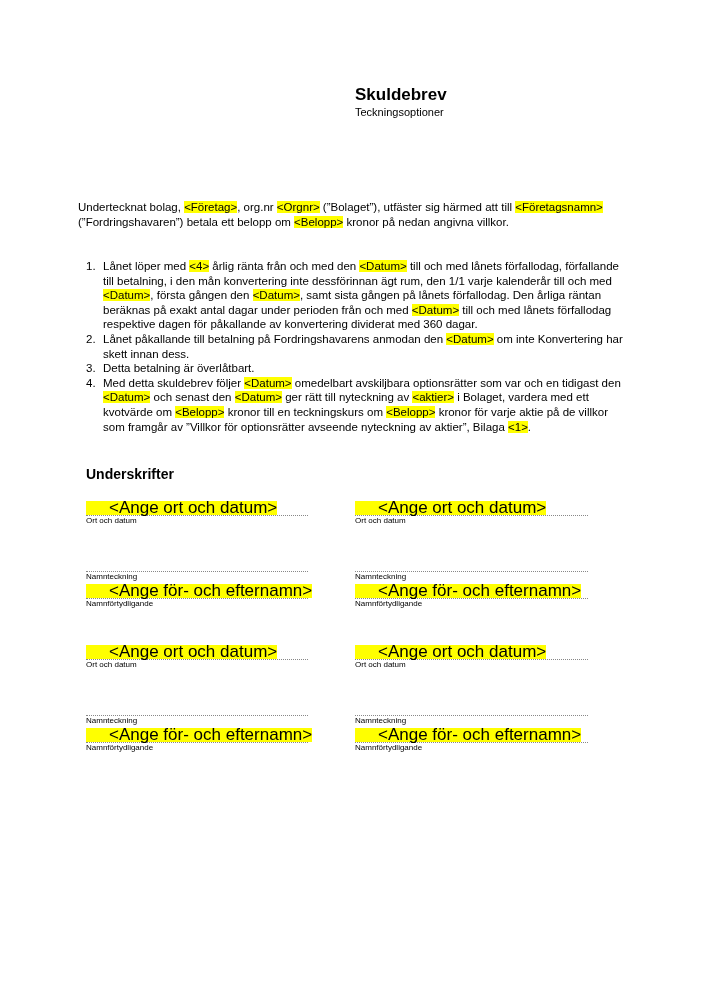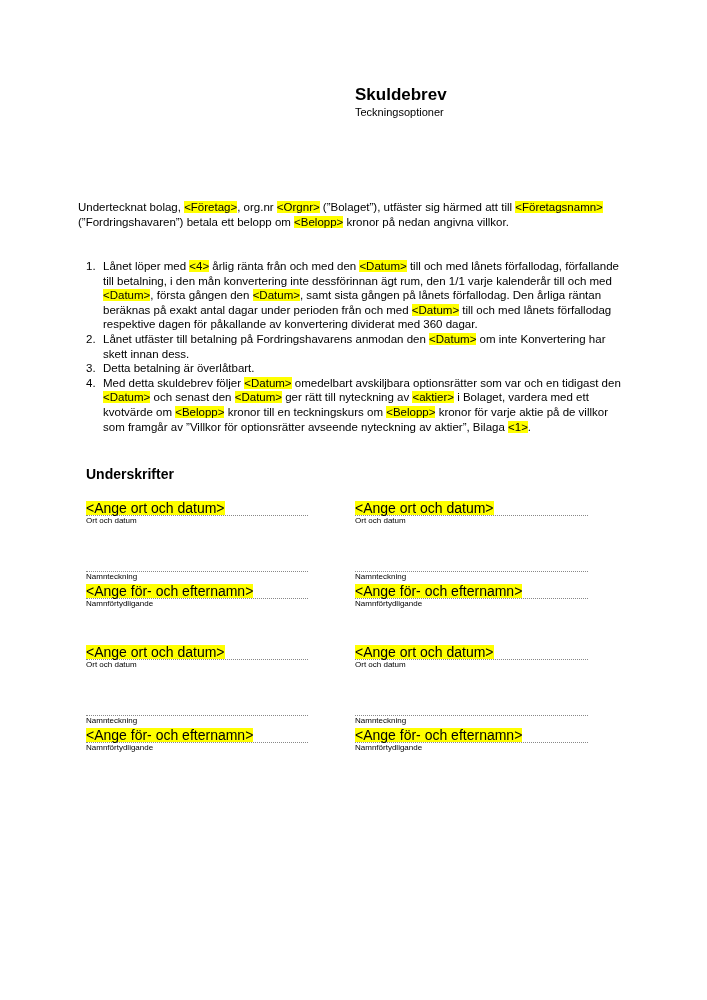--- a/index.html
+++ b/index.html
@@ -37,21 +37,21 @@
   .sig-group-2 { top: 644px; }
   .sig-cell { width: 233px; }
   .sig-cell.left { width: 222px; margin-right: 47px; }
 
   .sig-field {
     height: 15px;
     border-bottom: 1px dotted #888888;
     display: flex;
     align-items: flex-end;
   }
-  .sig-field .hl { font-size: 14px; line-height: 14px; white-space: nowrap; }
+  .sig-field .hl { font-size: 17px; line-height: 14px; white-space: nowrap; padding-left: 23px; }
   .sig-field.row-b { margin-top: 31px; height: 14px; }
   .sig-field.row-c { margin-top: 1px; text-align: right; }
   .sig-label { font-size: 8px; line-height: 10px; color: #000000; }
 
   .page-number {
     position: absolute; left: 0; right: 0; top: 941px;
     text-align: right; font-size: 11px;
   }
 </style>
 </head>
@@ -66,21 +66,21 @@
 
   <div class="intro body-text"><span>Undertecknat bolag, </span><span class="hl">&lt;Företag&gt;</span><span>, org.nr </span><span class="hl">&lt;Orgnr&gt;</span><span> (”Bolaget”), utfäster sig härmed att till </span><span class="hl">&lt;Företagsnamn&gt;</span><span> (”Fordringshavaren”) betala ett belopp om </span><span class="hl">&lt;Belopp&gt;</span><span> kronor på nedan angivna villkor.</span></div>
 
   <div class="terms body-text">
     <div class="term">
       <span class="num">1.</span>
       <span class="txt"><span>Lånet löper med </span><span class="hl">&lt;4&gt;</span><span> årlig ränta från och med den </span><span class="hl">&lt;Datum&gt;</span><span> till och med lånets förfallodag, förfallande till betalning, i den mån konvertering inte dessförinnan ägt rum, den 1/1 varje kalenderår till och med </span><span class="hl">&lt;Datum&gt;</span><span>, första gången den </span><span class="hl">&lt;Datum&gt;</span><span>, samt sista gången på lånets förfallodag. Den årliga räntan beräknas på exakt antal dagar under perioden från och med </span><span class="hl">&lt;Datum&gt;</span><span> till och med lånets förfallodag respektive dagen för påkallande av konvertering dividerat med 360 dagar.</span></span>
     </div>
     <div class="term">
       <span class="num">2.</span>
-      <span class="txt"><span>Lånet utfäster till betalning på Fordringshavarens anmodan den </span><span class="hl">&lt;Datum&gt;</span><span> om inte Konvertering har skett innan dess.</span></span>
+      <span class="txt"><span>Lånet påkallande till betalning på Fordringshavarens anmodan den </span><span class="hl">&lt;Datum&gt;</span><span> om inte Konvertering har skett innan dess.</span></span>
     </div>
     <div class="term">
       <span class="num">3.</span>
       <span class="txt"><span>Detta betalning är överlåtbart.</span></span>
     </div>
     <div class="term">
       <span class="num">4.</span>
       <span class="txt"><span>Med detta skuldebrev följer </span><span class="hl">&lt;Datum&gt;</span><span> omedelbart avskiljbara optionsrätter som var och en tidigast den </span><span class="hl">&lt;Datum&gt;</span><span> och senast den </span><span class="hl">&lt;Datum&gt;</span><span> ger rätt till nyteckning av </span><span class="hl">&lt;aktier&gt;</span><span> i Bolaget, vardera med ett kvotvärde om </span><span class="hl">&lt;Belopp&gt;</span><span> kronor till en teckningskurs om </span><span class="hl">&lt;Belopp&gt;</span><span> kronor för varje aktie på de villkor som framgår av ”Villkor för optionsrätter avseende nyteckning av aktier”, Bilaga </span><span class="hl">&lt;1&gt;</span><span>.</span></span>
     </div>
   </div>

